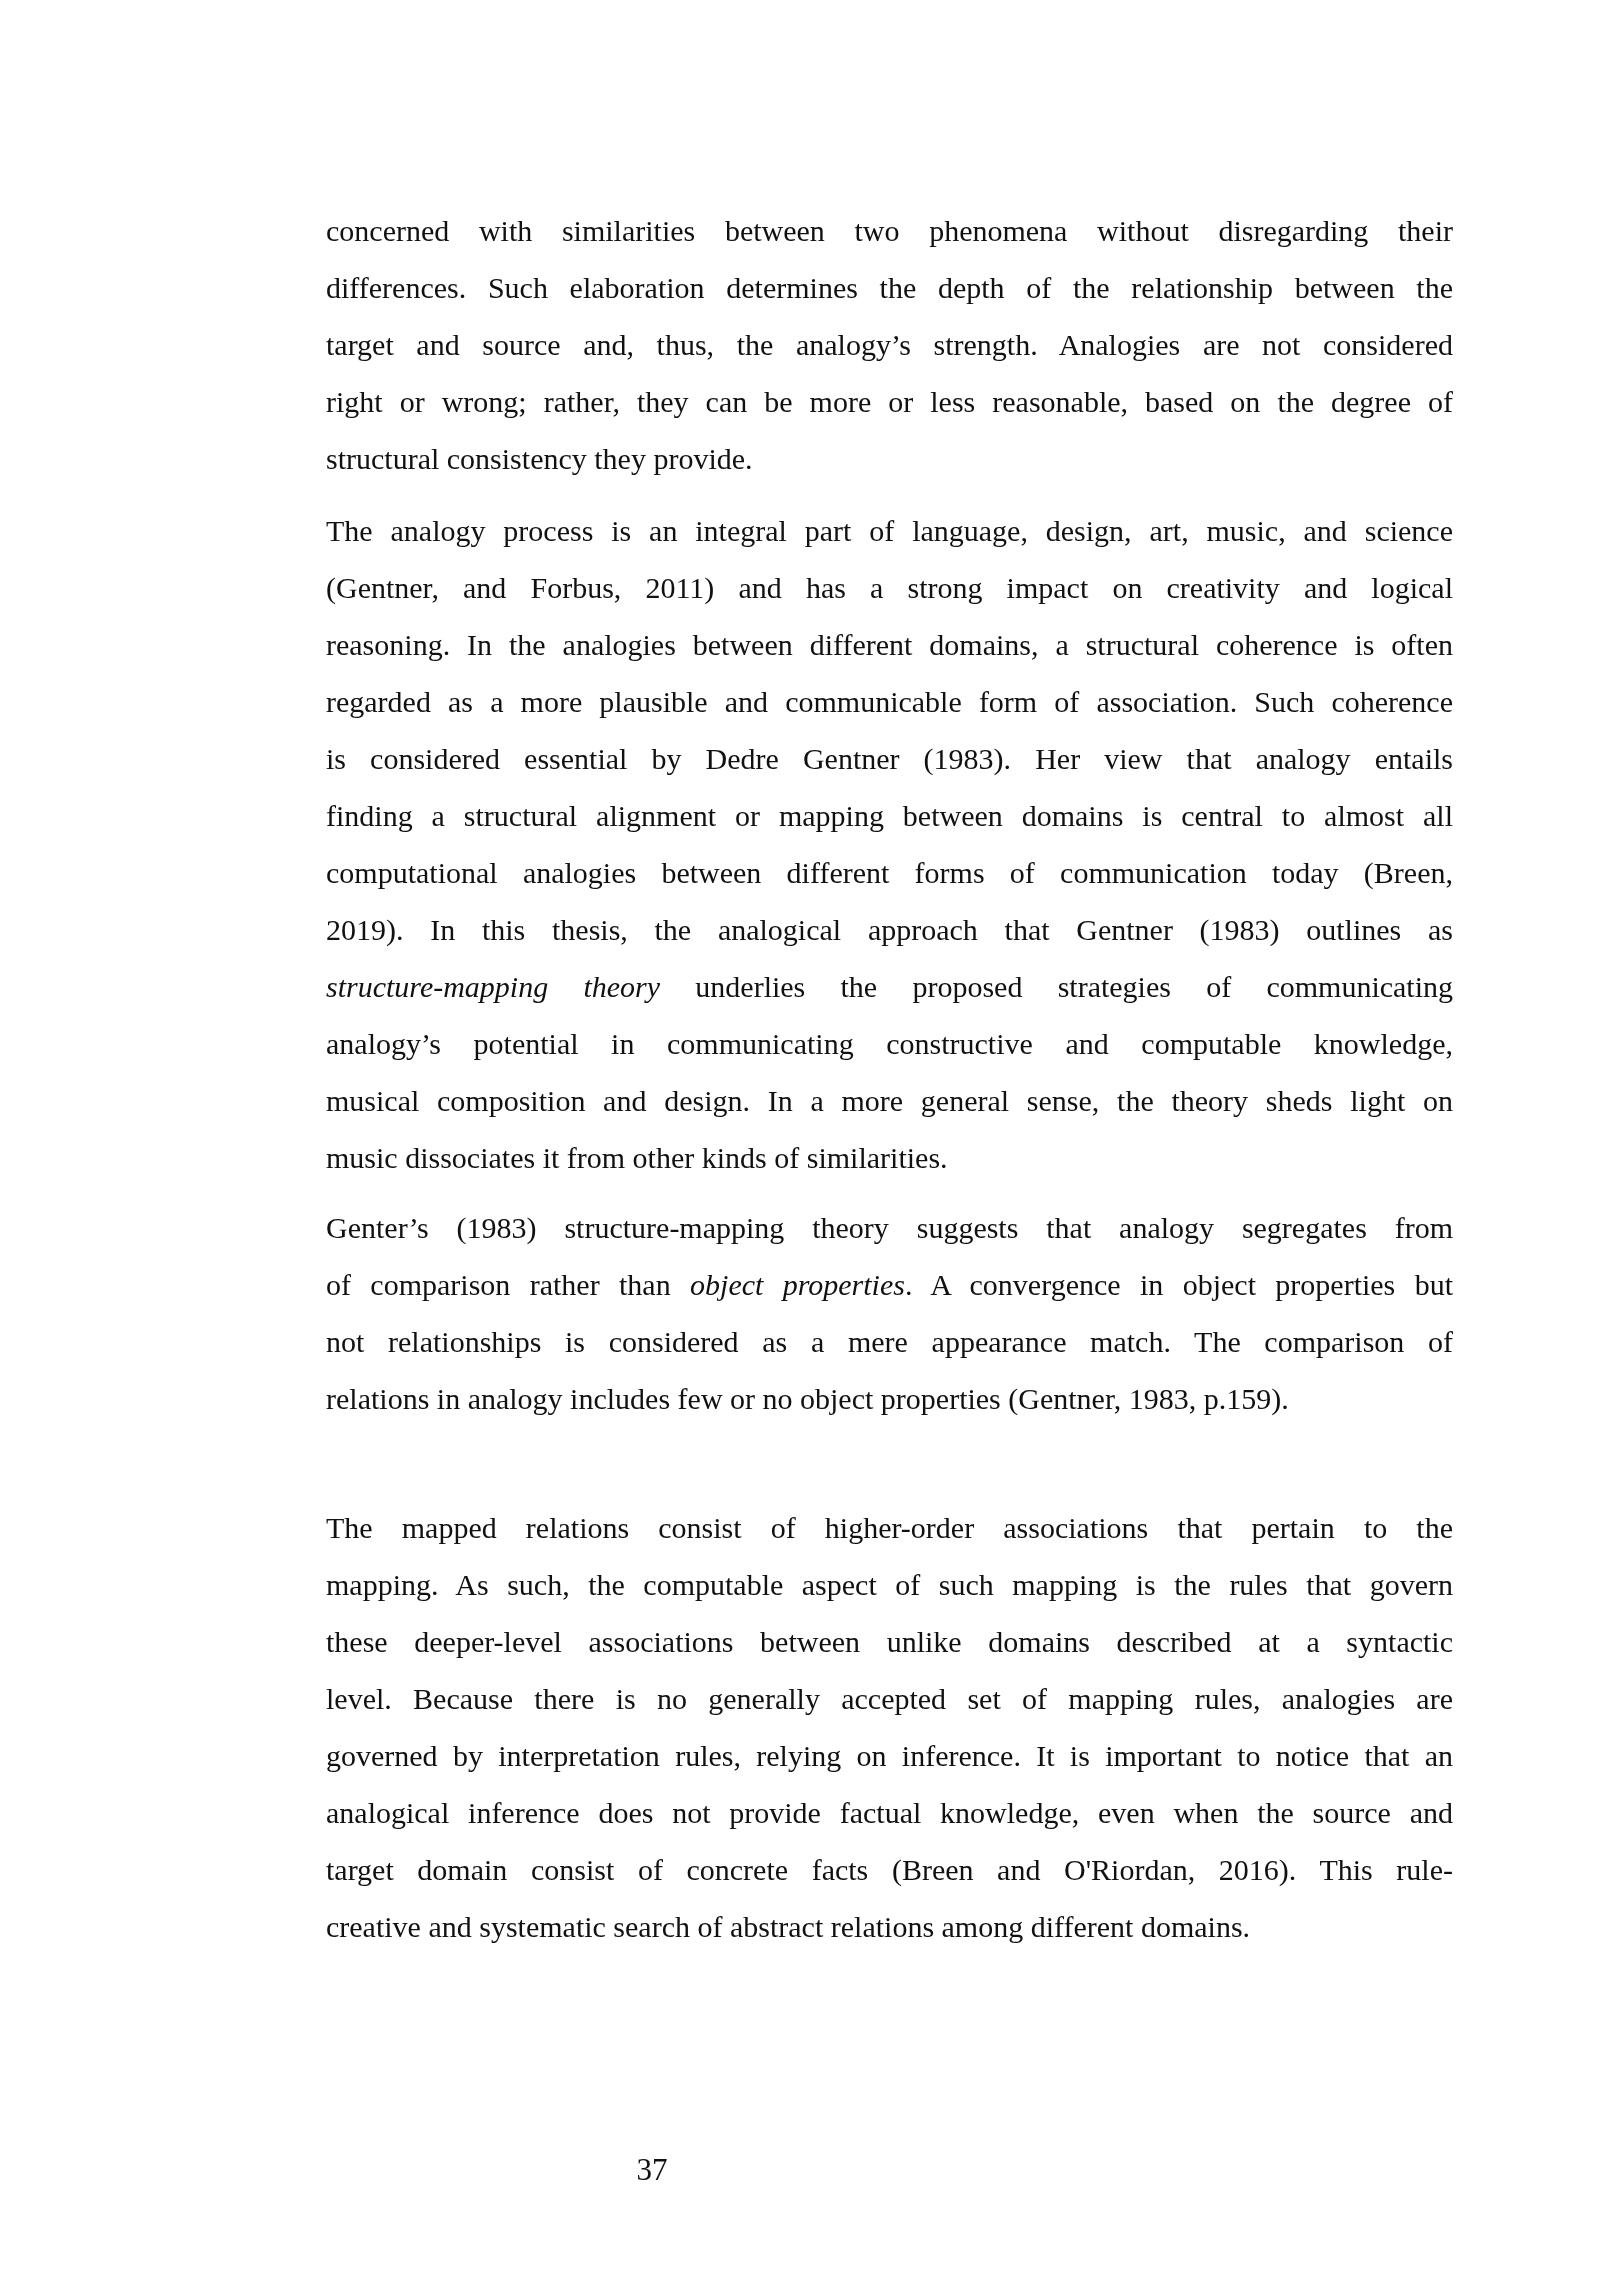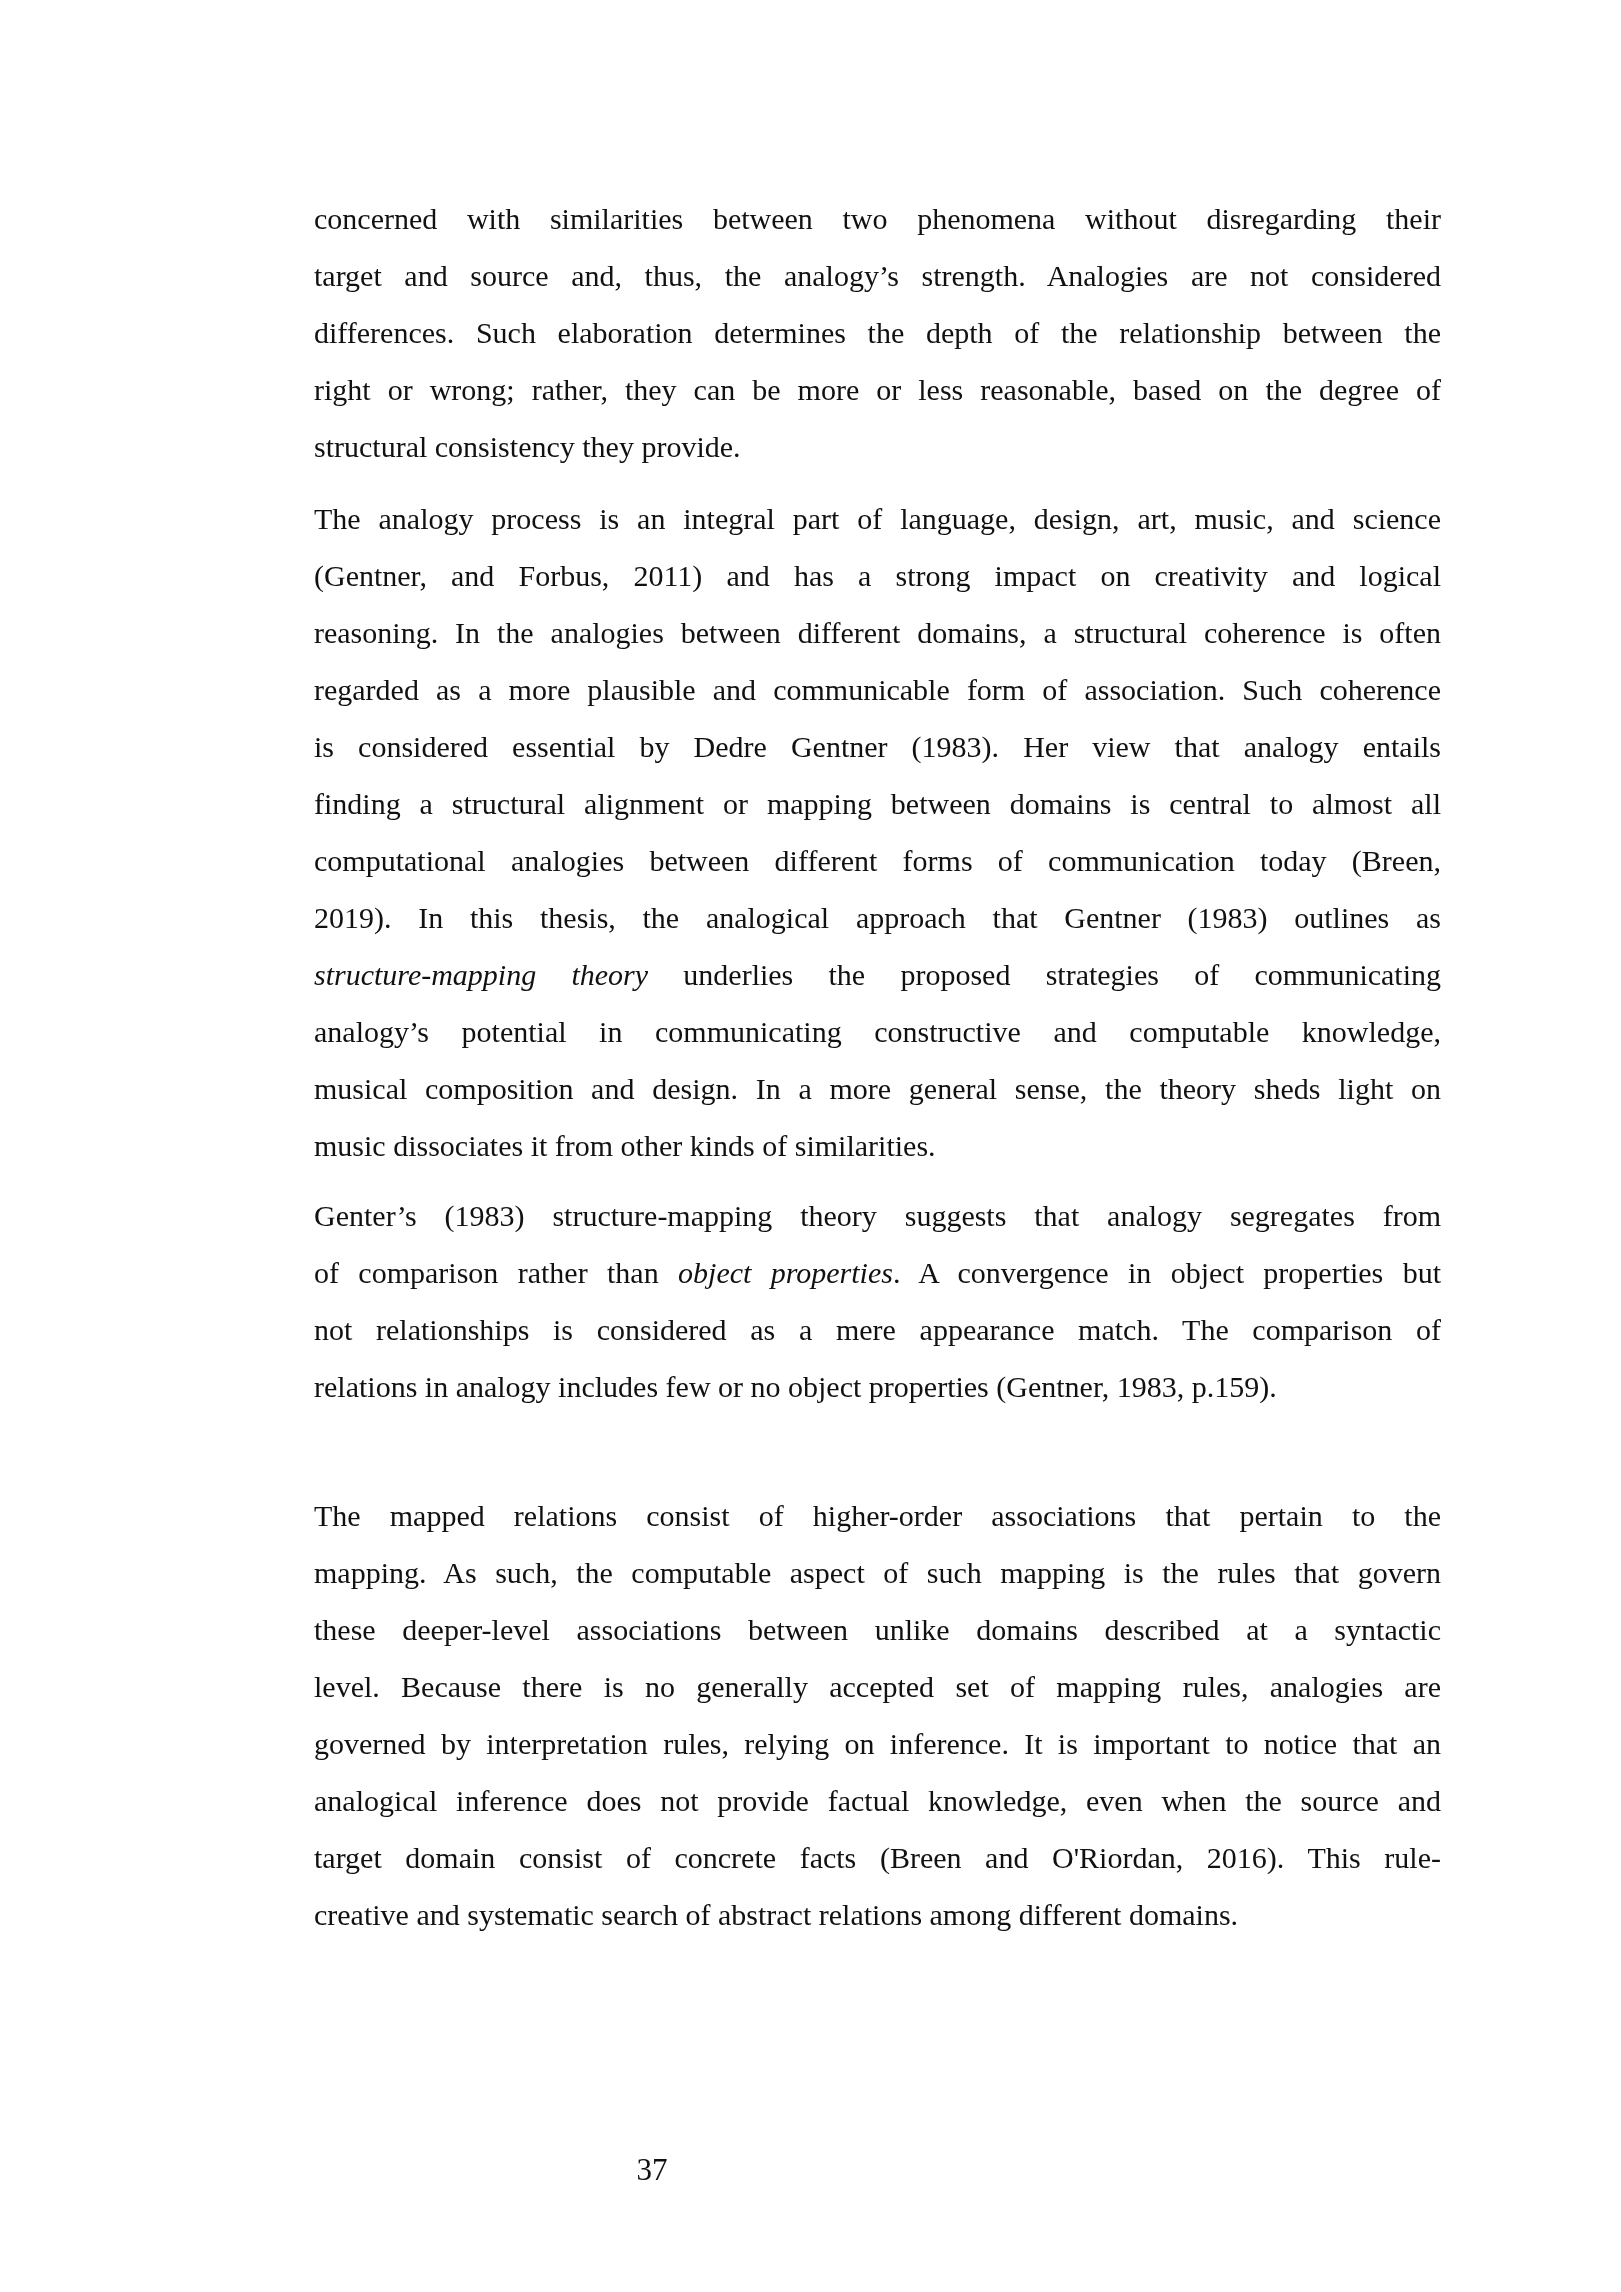--- a/index.html
+++ b/index.html
@@ -1,38 +1,38 @@
 <!DOCTYPE html>
 <html><head>
 <meta charset="utf-8">
 <style>
   html, body { margin:0; padding:0; background:#ffffff; }
   body { width:1621px; height:2293px; position:relative; overflow:hidden; }
   .page { position:absolute; left:310px; top:0; width:1127px; }
-  .para { position:absolute; left:0; width:1127px; margin:4px; }
+  .para { position:absolute; left:0; width:1127px; margin:16px; }
   .line {
     display:block; height:57px; line-height:57px;
     font-family:"Liberation Serif", serif; font-size:30px; color:#111;
     text-align:justify; text-align-last:justify; white-space:nowrap;
   }
   .line.last { text-align-last:left; }
   .line em { font-style:italic; }
   .pagenum {
     position:absolute; left:0; width:1304px; top:2152px; text-align:center;
     font-family:"Liberation Serif", serif; font-size:31px; color:#111;
   }
 </style>
 </head>
 <body>
 
 <div class="page">
   <div class="para" style="top:186px">
     <span class="line">concerned with similarities between two phenomena without disregarding their</span>
+    <span class="line">differences. Such elaboration determines the depth of the relationship between the</span>
     <span class="line">target and source and, thus, the analogy’s strength. Analogies are not considered</span>
-    <span class="line">differences. Such elaboration determines the depth of the relationship between the</span>
     <span class="line">right or wrong; rather, they can be more or less reasonable, based on the degree of</span>
     <span class="line last">structural consistency they provide.</span>
   </div>
 
   <div class="para" style="top:486px">
     <span class="line">The analogy process is an integral part of language, design, art, music, and science</span>
     <span class="line">(Gentner, and Forbus, 2011) and has a strong impact on creativity and logical</span>
     <span class="line">reasoning. In the analogies between different domains, a structural coherence is often</span>
     <span class="line">regarded as a more plausible and communicable form of association. Such coherence</span>
     <span class="line">is considered essential by Dedre Gentner (1983). Her view that analogy entails</span>

